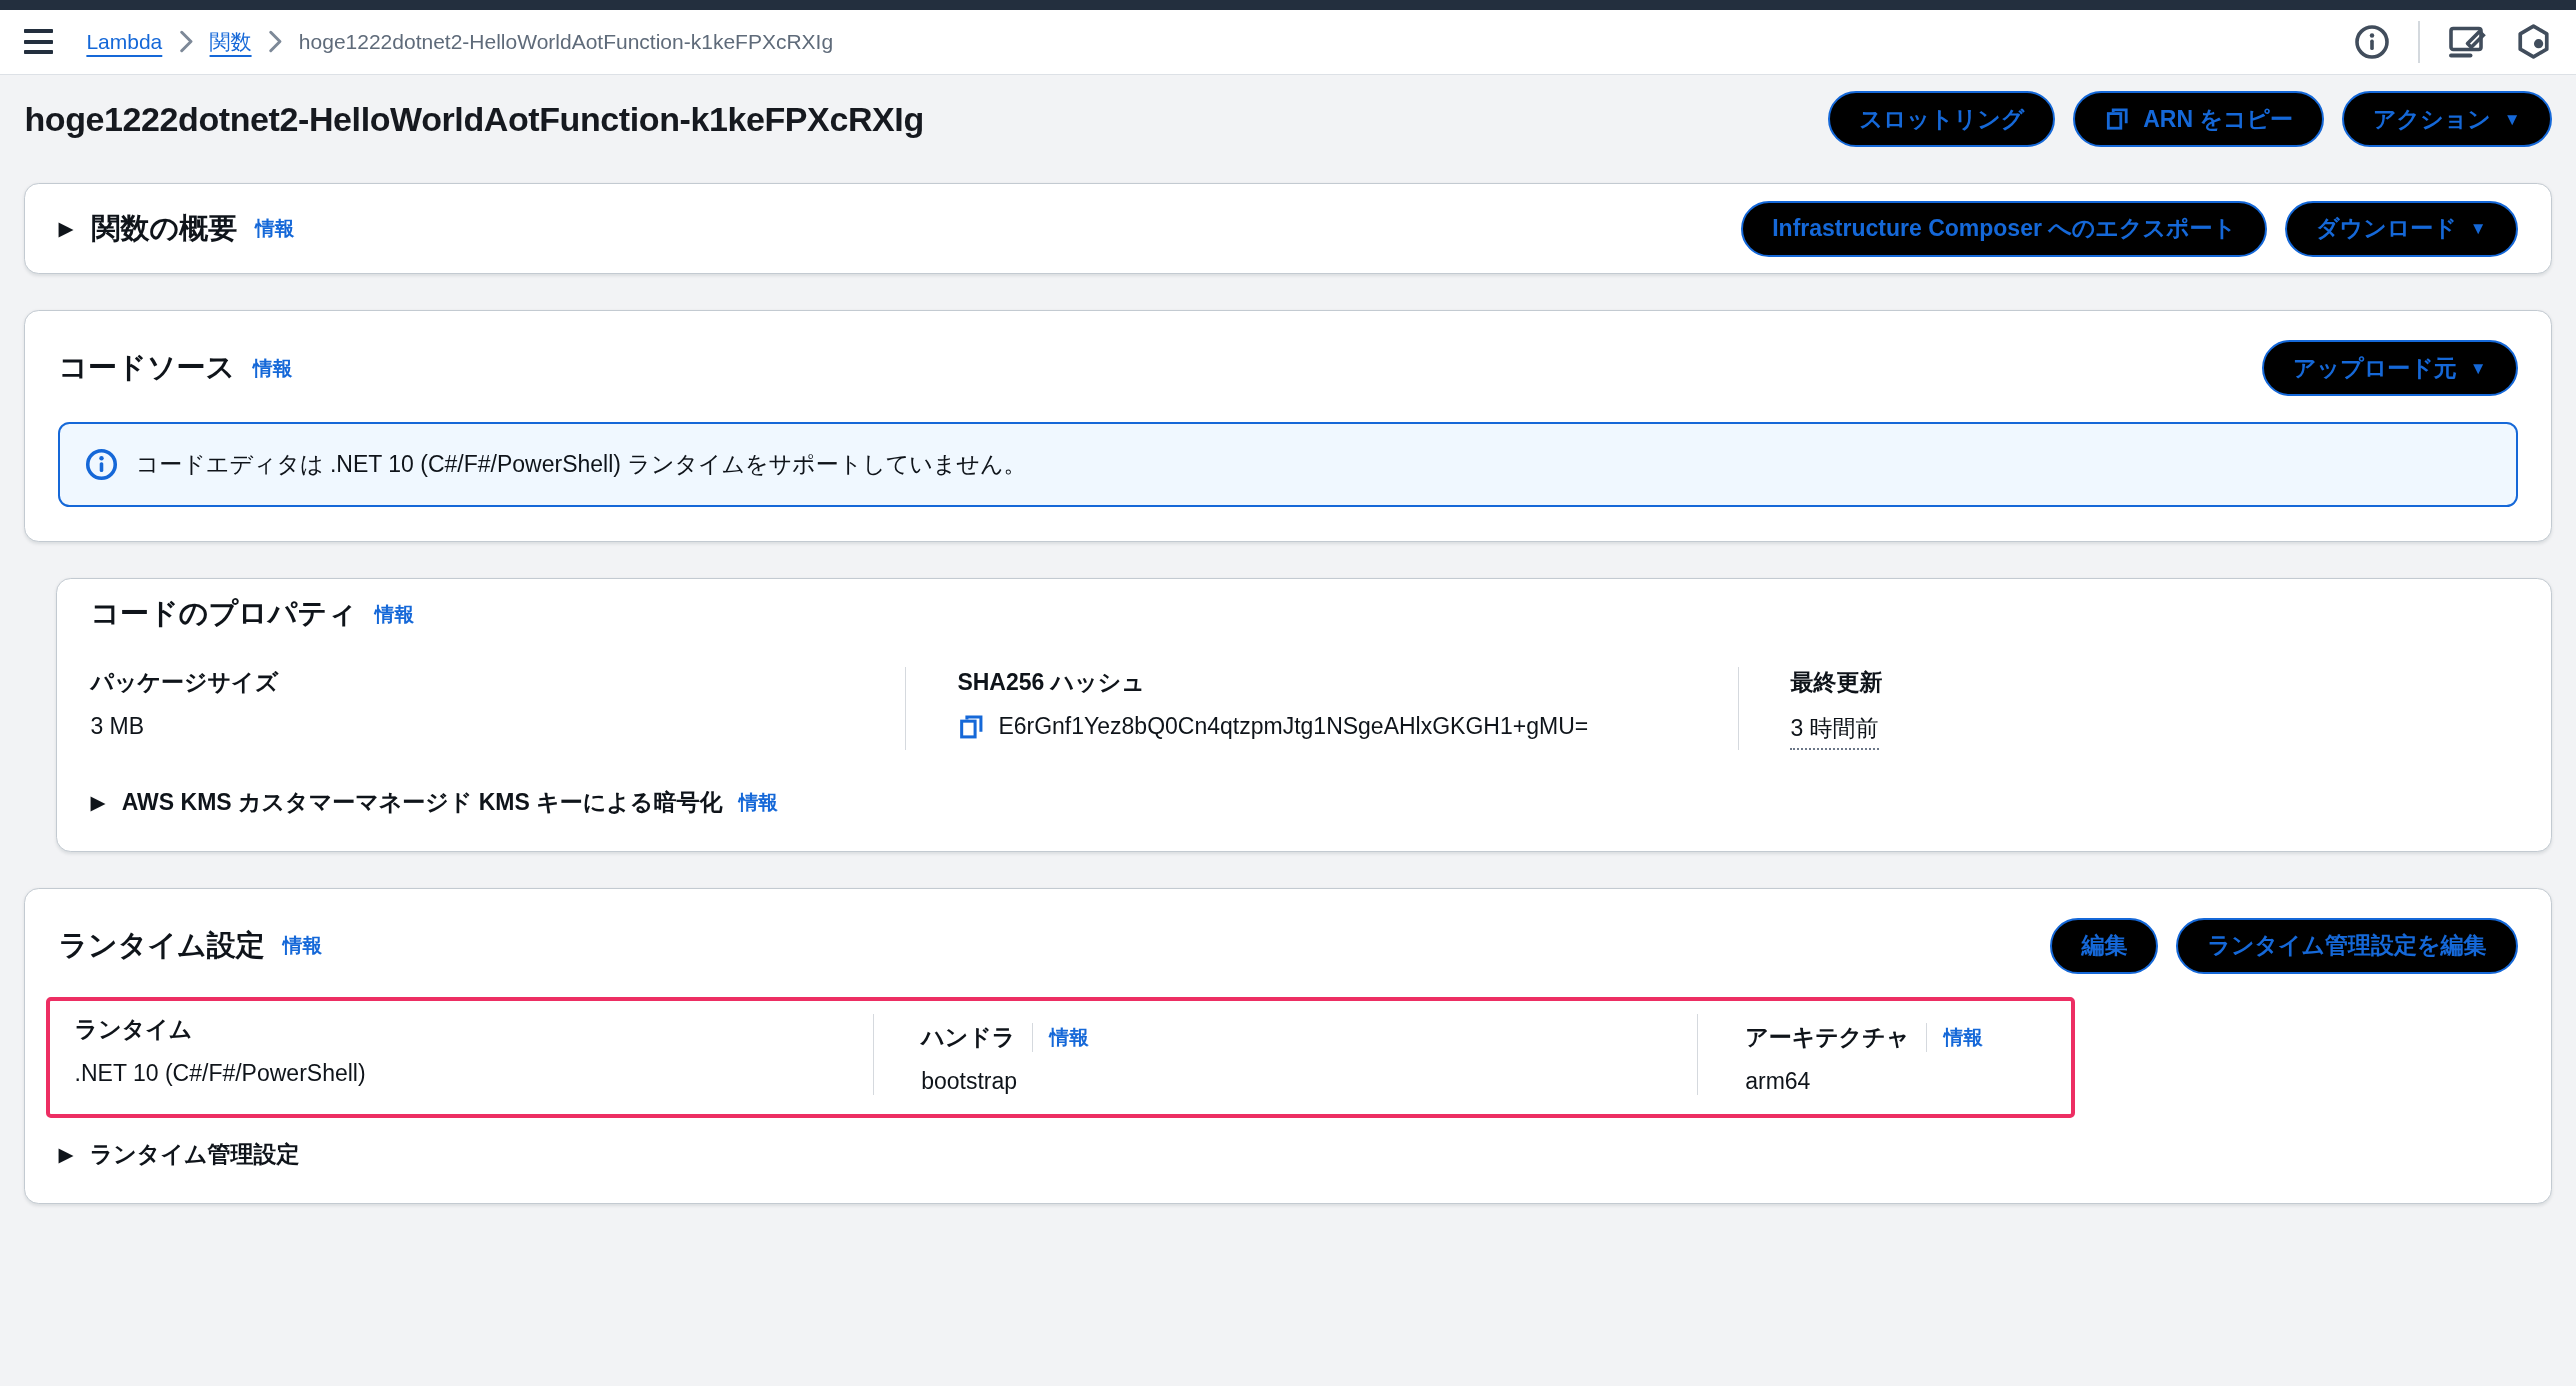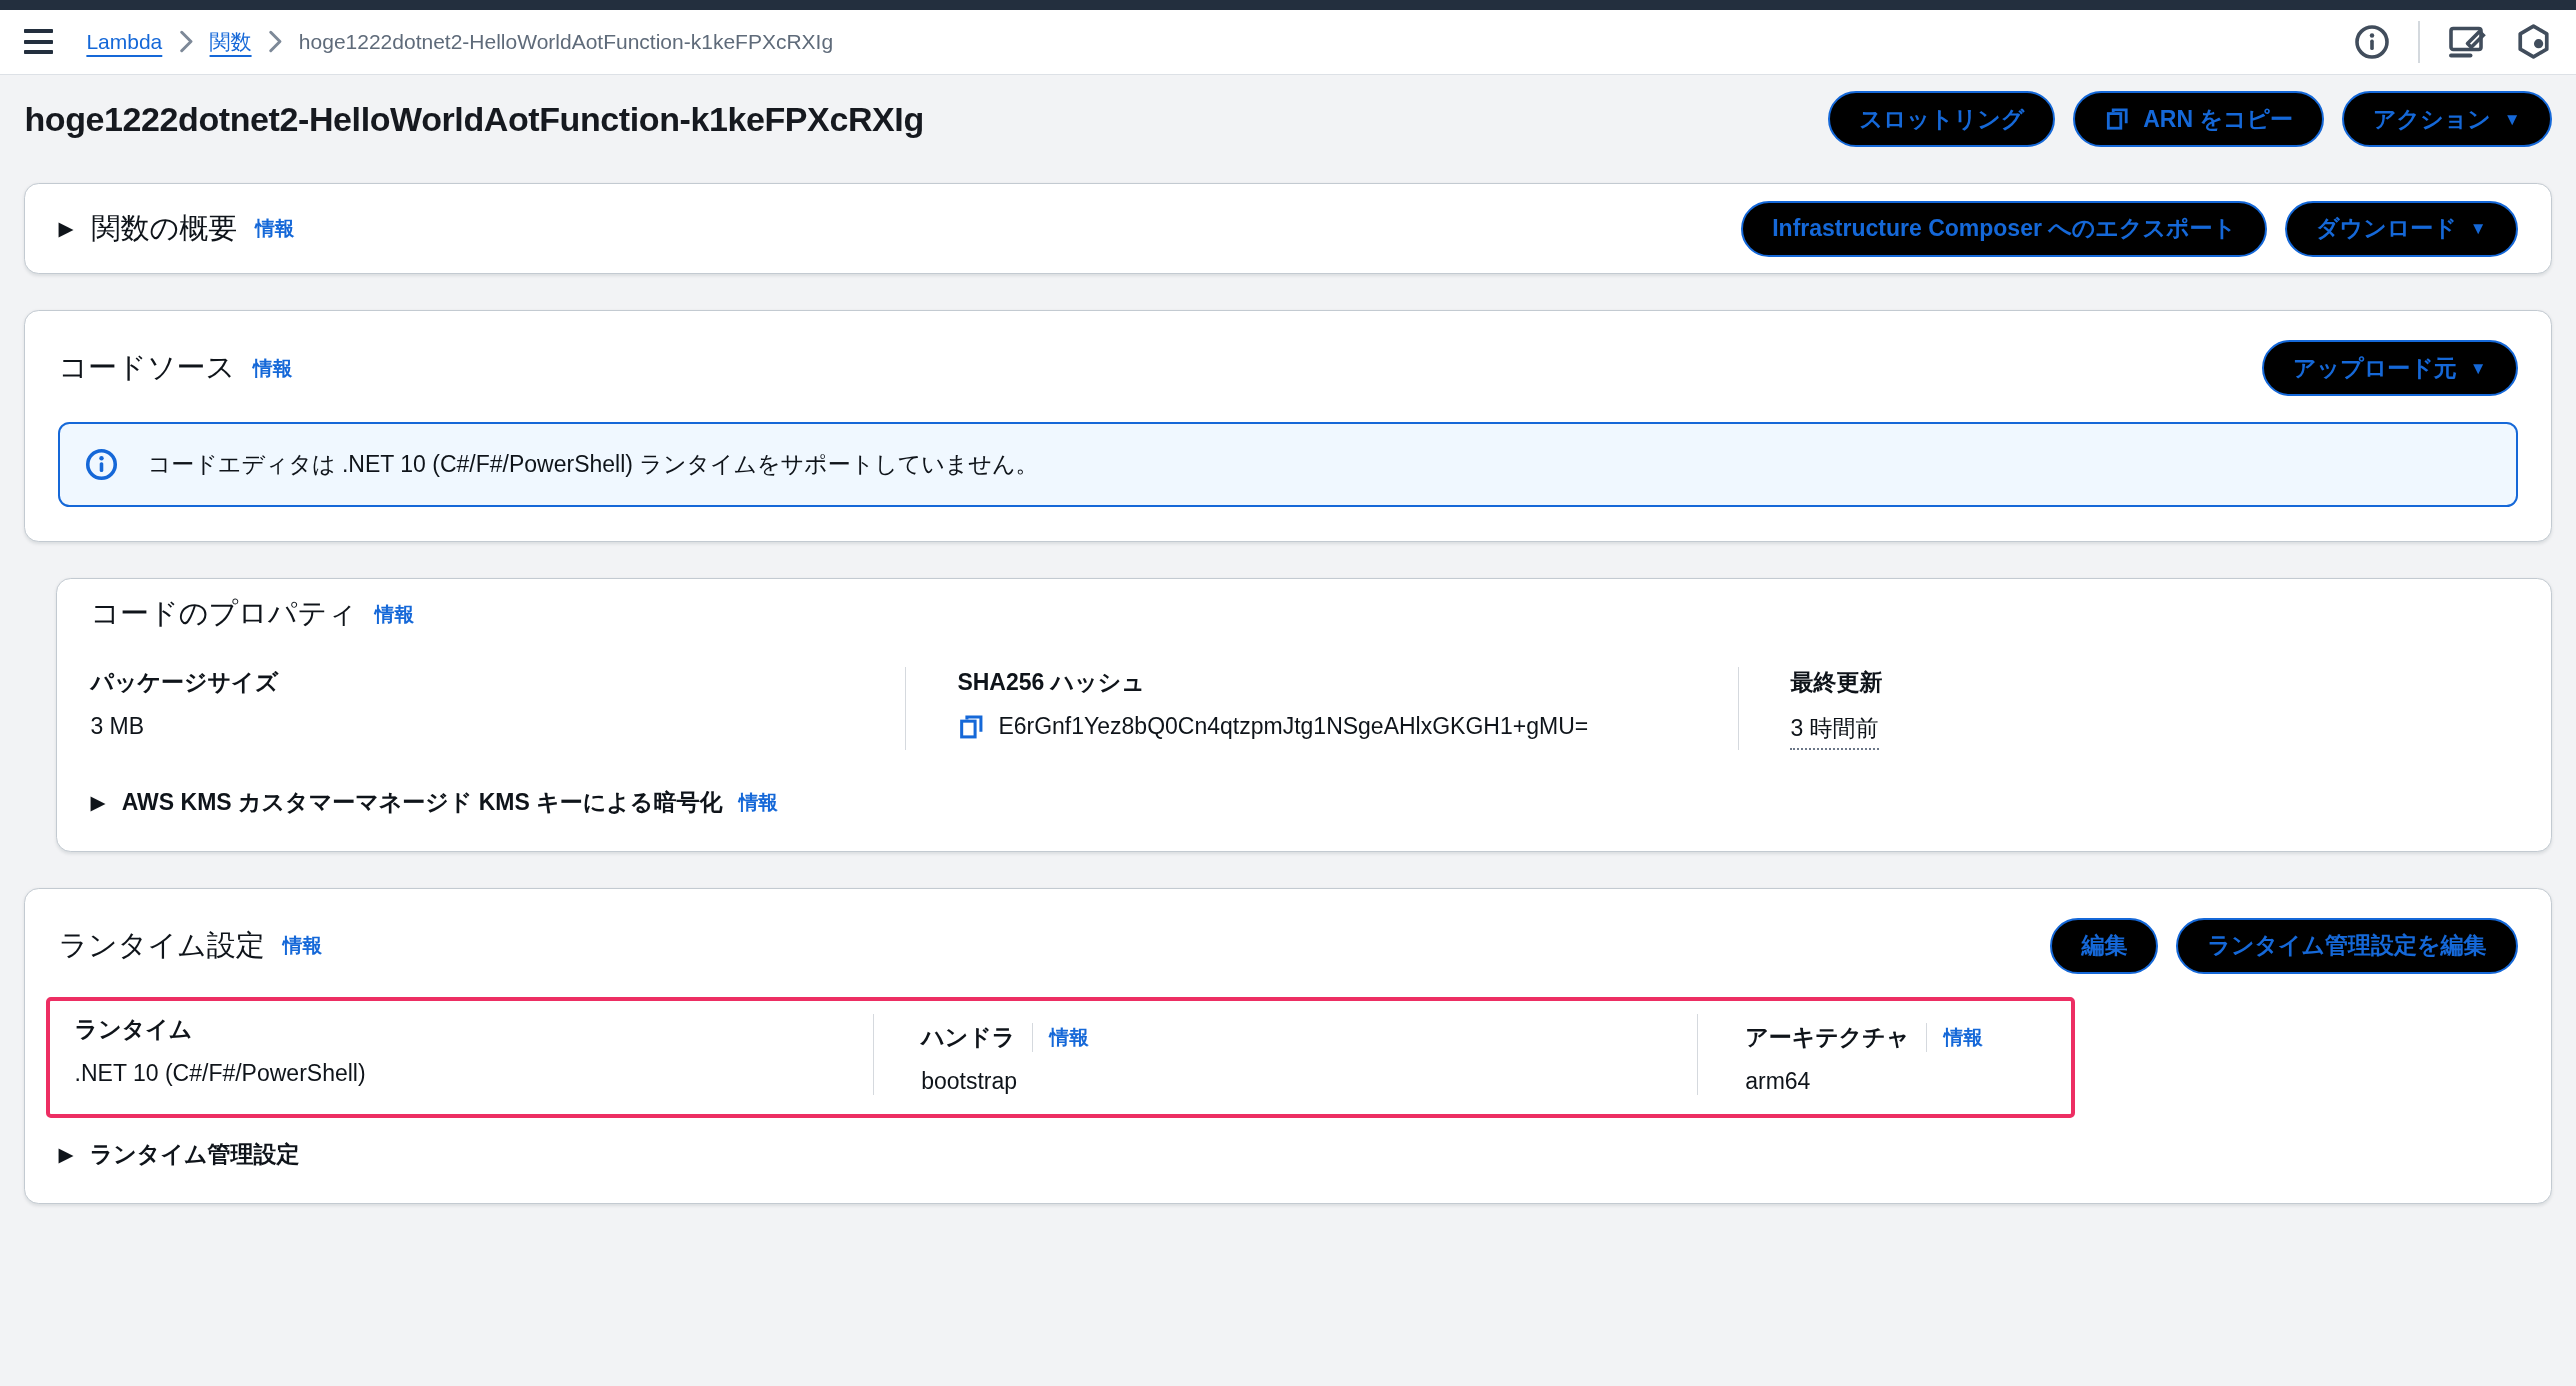--- a/index.html
+++ b/index.html
@@ -54,39 +54,39 @@
   .banner p{flex:1;}
   .banner .link{color:var(--blue);text-decoration:underline;text-underline-offset:5.7px;cursor:pointer;}
   .close-btn{background:none;border:none;font-size:39px;line-height:1;color:#414d5c;cursor:pointer;font-family:inherit;}
   
   .card{
     margin-top:36px;background:#fff;border:1.6px solid var(--card-border);border-radius:14.7px;
     box-shadow:0 1.6px 3.3px rgba(0,28,36,0.10);
   }
   .card-header{display:flex;justify-content:space-between;align-items:center;}
   .header-left{display:flex;align-items:center;gap:18px;}
-  h2{font-size:29px;font-weight:400;color:#0f141a;}
+  h2{font-size:29px;font-weight:700;color:#0f141a;}
   .info-link{color:var(--blue);font-size:19.6px;font-weight:700;cursor:pointer;text-decoration:none;}
   .header-actions{display:flex;gap:18px;}
   .caret{font-size:19.6px;color:#0f141a;cursor:pointer;}
   .overview-card{height:91px;display:flex;align-items:center;padding:0 33px;}
   .overview-card .card-header{width:100%;}
   
   .tabs{margin-top:41px;display:flex;align-items:center;height:64px;border-bottom:2.4px solid var(--sep);}
   .tab{position:relative;height:100%;display:flex;align-items:center;padding:0 33px;
        font-size:24.4px;font-weight:700;color:var(--tab);cursor:pointer;}
   .tab:first-child{padding-left:6.5px;padding-right:37px;}
   .tab.active{color:var(--blue);}
   .tab.active::after{content:"";position:absolute;left:0;right:4.9px;bottom:-4.9px;height:6.5px;background:var(--blue);border-radius:4.1px;}
   .tab-sep{width:1.6px;height:37px;background:var(--sep);}
   
   .code-source-card{padding:29px 33px 34px;}
   .notice{
     margin-top:26px;height:85px;border:2.4px solid var(--blue);border-radius:11.4px;
-    background:var(--banner-bg);display:flex;align-items:center;gap:30px;padding:0 24.4px;font-size:23px;
+    background:var(--banner-bg);display:flex;align-items:center;gap:18px;padding:0 24.4px;font-size:23px;
   }
   
   .code-props-card{padding:15px 33px 33px;margin-left:32px;}
   .props-grid{margin-top:33px;display:grid;grid-template-columns:815px 833px 1fr;}
   .prop-cell + .prop-cell{border-left:1.6px solid #d5d9de;padding-left:51px;}
   .field-label{font-size:23px;font-weight:700;color:#0f141a;}
   .field-value{margin-top:14.7px;font-size:23px;color:#0f141a;display:flex;align-items:center;gap:13px;}
   .dashed-underline{border-bottom:2.4px dotted #6b7687;padding-bottom:4.1px;cursor:pointer;}
   .expander{margin-top:37px;display:flex;align-items:center;gap:16.3px;}
   .expander .exp-label{font-size:23px;font-weight:700;}

